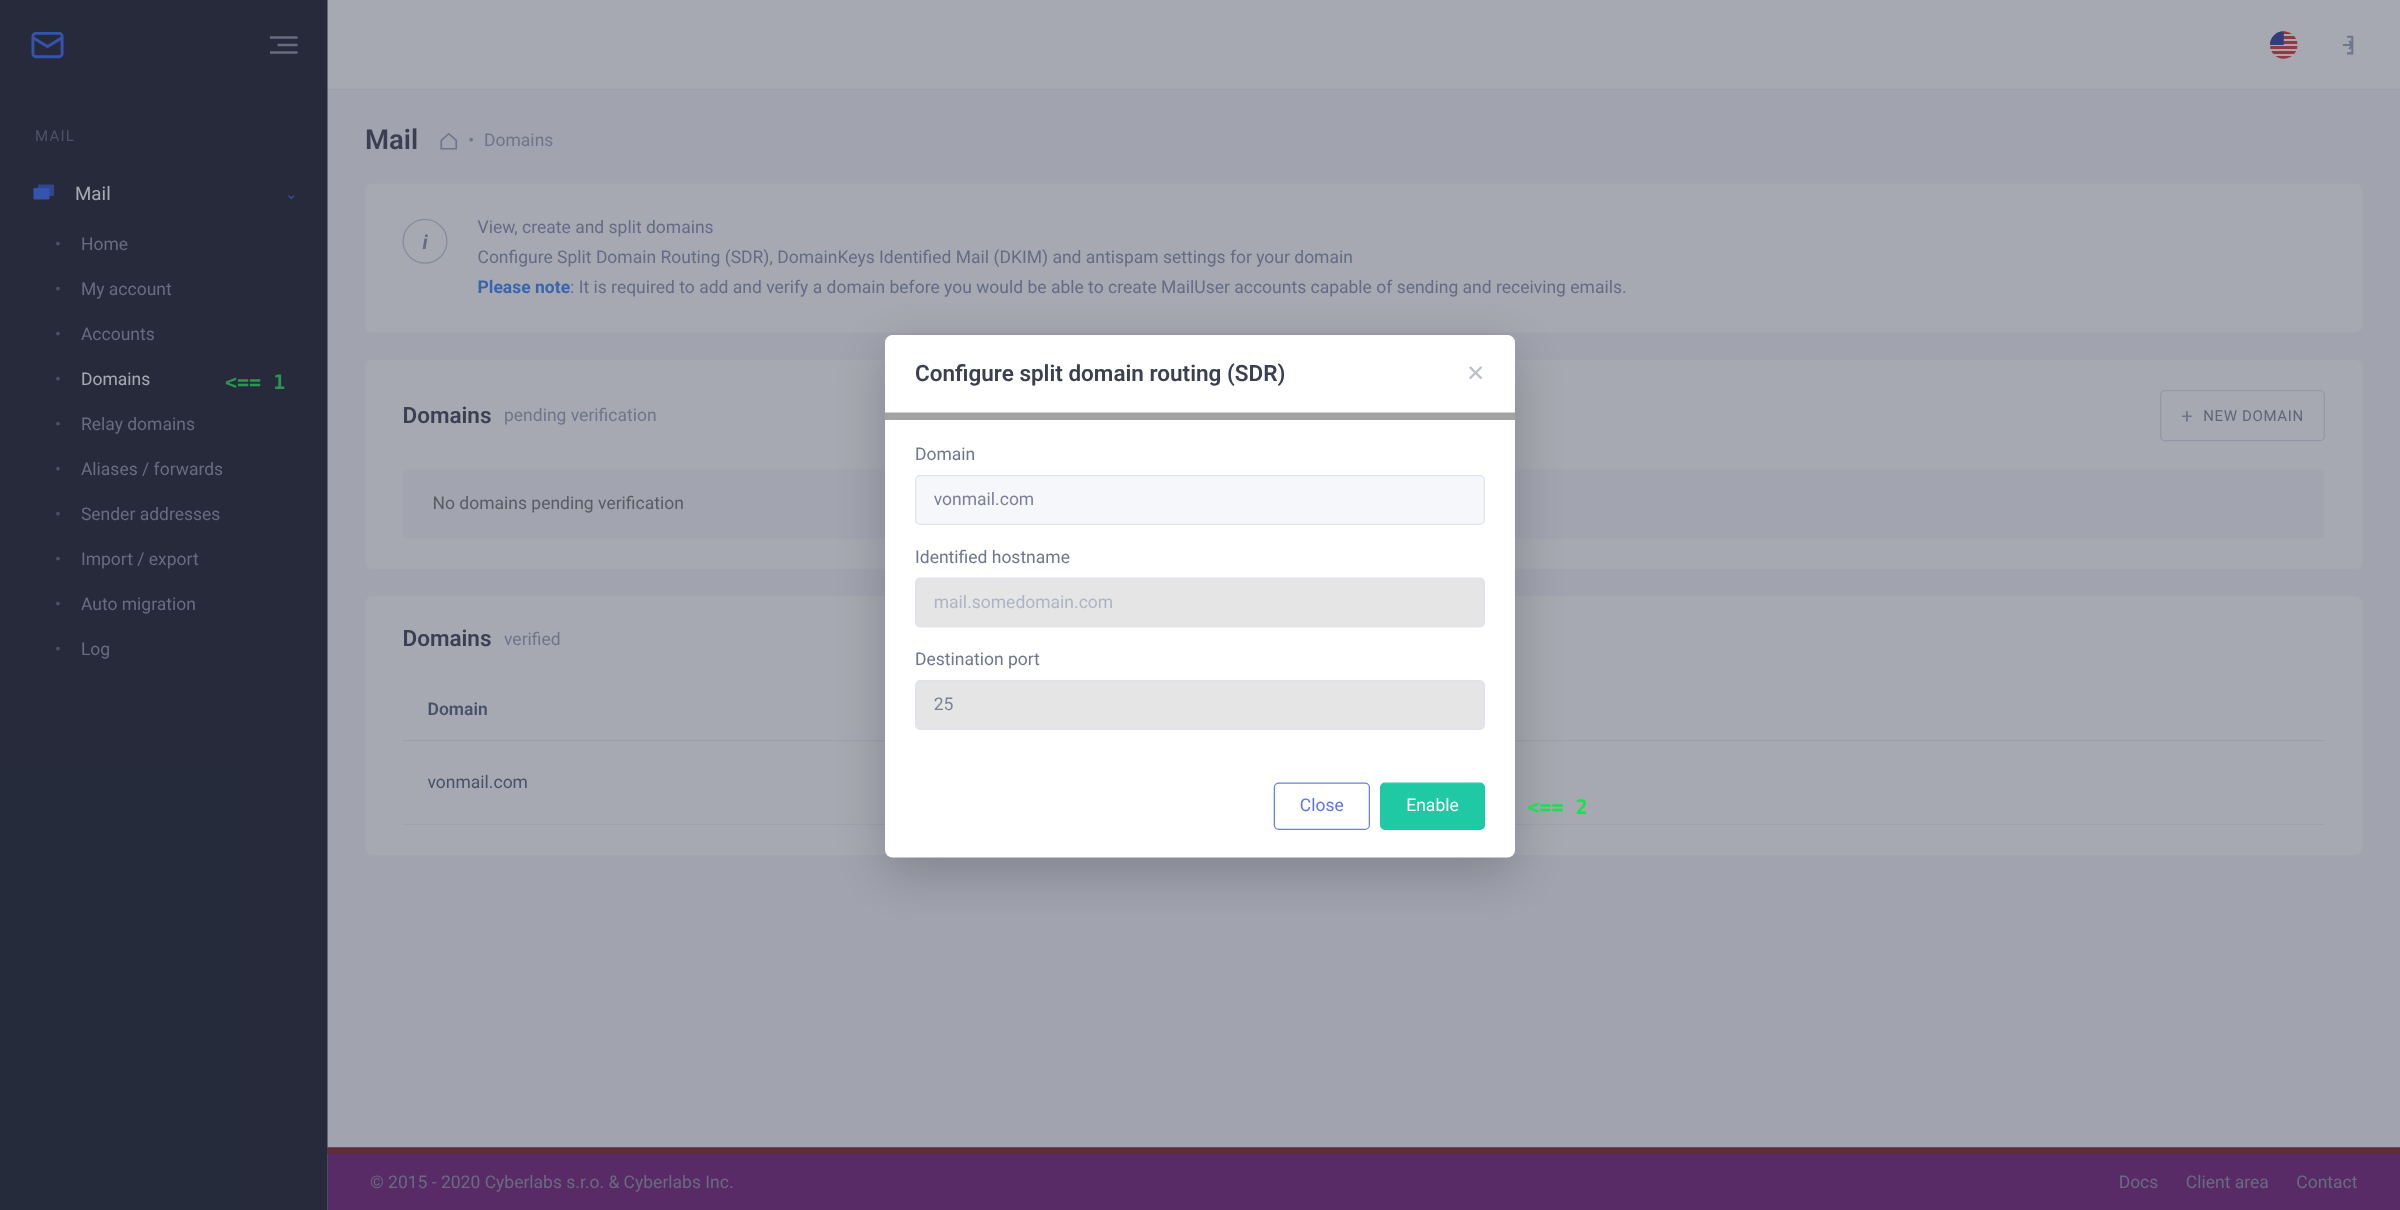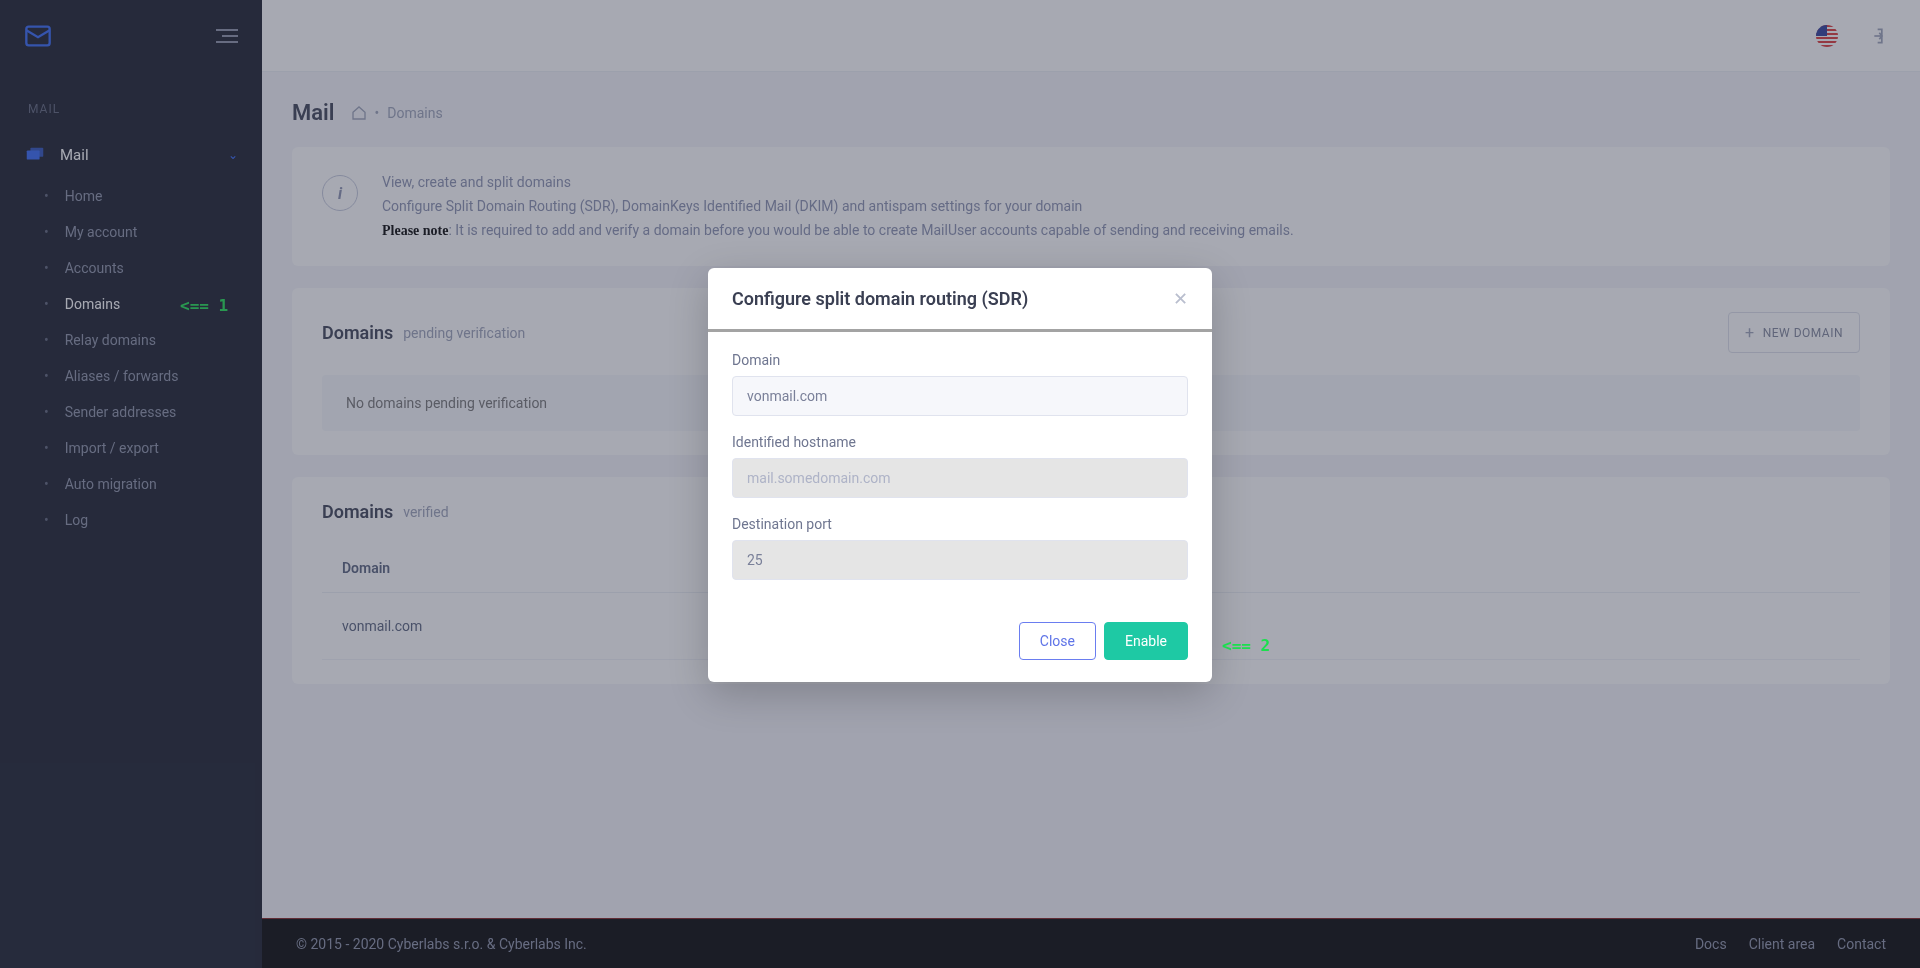--- a/index.html
+++ b/index.html
@@ -24,42 +24,42 @@
 .flag::before{content:"";position:absolute;left:0;top:0;width:11px;height:11px;background:#2a3b9a;}
 .logout-icon{width:20px;height:20px;color:#9aa0b7;}
 .content{position:absolute;left:262px;top:72px;right:0;bottom:50px;padding:28px 30px;overflow:auto;}
 .page-head{display:flex;align-items:center;gap:16px;margin-bottom:22px;}
 .page-title{font-size:22px;color:#3a3f52;font-weight:600;}
 .breadcrumb{display:flex;align-items:center;gap:8px;font-size:14px;color:#9aa0b7;}
 .breadcrumb .home-ic{width:16px;height:16px;}
 .info-panel{background:#fff;border-radius:6px;padding:24px 30px;display:flex;gap:24px;margin-bottom:22px;}
 .info-panel .info-ic{width:36px;height:36px;flex-shrink:0;margin-top:4px;border:1.5px solid #c2c7da;border-radius:50%;display:flex;align-items:center;justify-content:center;color:#888fae;font-weight:700;font-style:italic;}
 .info-panel .txt{font-size:14px;line-height:1.7;color:#888fae;}
-.info-panel .txt b{color:#000000;font-family:Liberation Serif, serif;}
+.info-panel .txt b{color:#3b82f6;}
 .card{background:#fff;border-radius:6px;padding:24px 30px;margin-bottom:22px;}
 .card-head{display:flex;align-items:center;margin-bottom:22px;}
 .card-title{font-size:18px;color:#3a3f52;font-weight:600;margin-right:10px;}
 .card-sub{font-size:14px;color:#9aa0b7;}
 .new-btn{margin-left:auto;border:1px solid #dcdfe9;background:#fff;border-radius:4px;padding:10px 16px;display:flex;align-items:center;gap:8px;font-size:12px;letter-spacing:.5px;color:#7e8499;cursor:pointer;}
 .new-btn .plus{color:#9aa0b7;font-size:16px;}
 .empty-note{background:#f6f7fb;border-radius:4px;padding:20px 24px;font-size:14px;color:#737373;}
 table{width:100%;border-collapse:collapse;}
 th,td{text-align:left;padding:16px 20px;font-size:14px;color:#555f7a;}
 th{font-weight:600;border-bottom:1px solid #eceef4;}
 td{border-bottom:1px solid #f1f2f7;}
 .row-btn{display:inline-flex;align-items:center;justify-content:center;min-width:34px;height:34px;border-radius:4px;color:#fff;font-size:12px;padding:0 10px;margin-right:4px;border:none;cursor:pointer;}
 .b-info{background:#07b59c;}
 .b-sdr{background:#4066e0;}
 .b-dk{background:#07b59c;}
-.footer{position:absolute;left:262px;right:0;bottom:0;height:50px;display:flex;align-items:center;justify-content:space-between;padding:0 34px;font-size:14px;color:#8a90a6;border-top:1px solid #7f1d1d;background:#000000;}
+.footer{position:absolute;left:262px;right:0;bottom:0;height:50px;display:flex;align-items:center;justify-content:space-between;padding:0 34px;font-size:14px;color:#8a90a6;border-top:5px solid #7f1d1d;background:#701a75;}
 .footer-links{display:flex;gap:22px;}
 .footer-links span{cursor:pointer;}
 .dimmer{position:absolute;inset:0;background:rgba(60,65,85,.45);z-index:200;}
 .modal{position:absolute;top:268px;left:50%;transform:translateX(-50%);width:504px;background:#fff;border-radius:6px;z-index:300;box-shadow:0 12px 40px rgba(0,0,0,.2);}
-.modal-head{display:flex;align-items:center;justify-content:space-between;padding:20px 24px;border-bottom:3px solid #a3a3a3;}
+.modal-head{display:flex;align-items:center;justify-content:space-between;padding:20px 24px;border-bottom:6px solid #a3a3a3;}
 .modal-title{font-size:18px;color:#3a3f52;font-weight:600;}
 .modal-close{color:#b9bece;font-size:18px;cursor:pointer;background:none;border:none;}
 .modal-body{padding:20px 24px 6px;}
 .field{margin-bottom:18px;}
 .field label{display:block;font-size:14px;color:#6f7690;margin-bottom:8px;}
 .field input{width:100%;padding:11px 14px;border:1px solid #e0e3ee;border-radius:4px;font-size:14px;color:#7a8099;background:#e5e5e5;}
 .field input[readonly]{background:#f6f7fb;}
 .field input::placeholder{color:#aeb3c7;}
 .modal-foot{display:flex;justify-content:flex-end;gap:8px;padding:18px 24px 22px;}
 .btn{padding:10px 20px;border-radius:4px;font-size:14px;cursor:pointer;}

